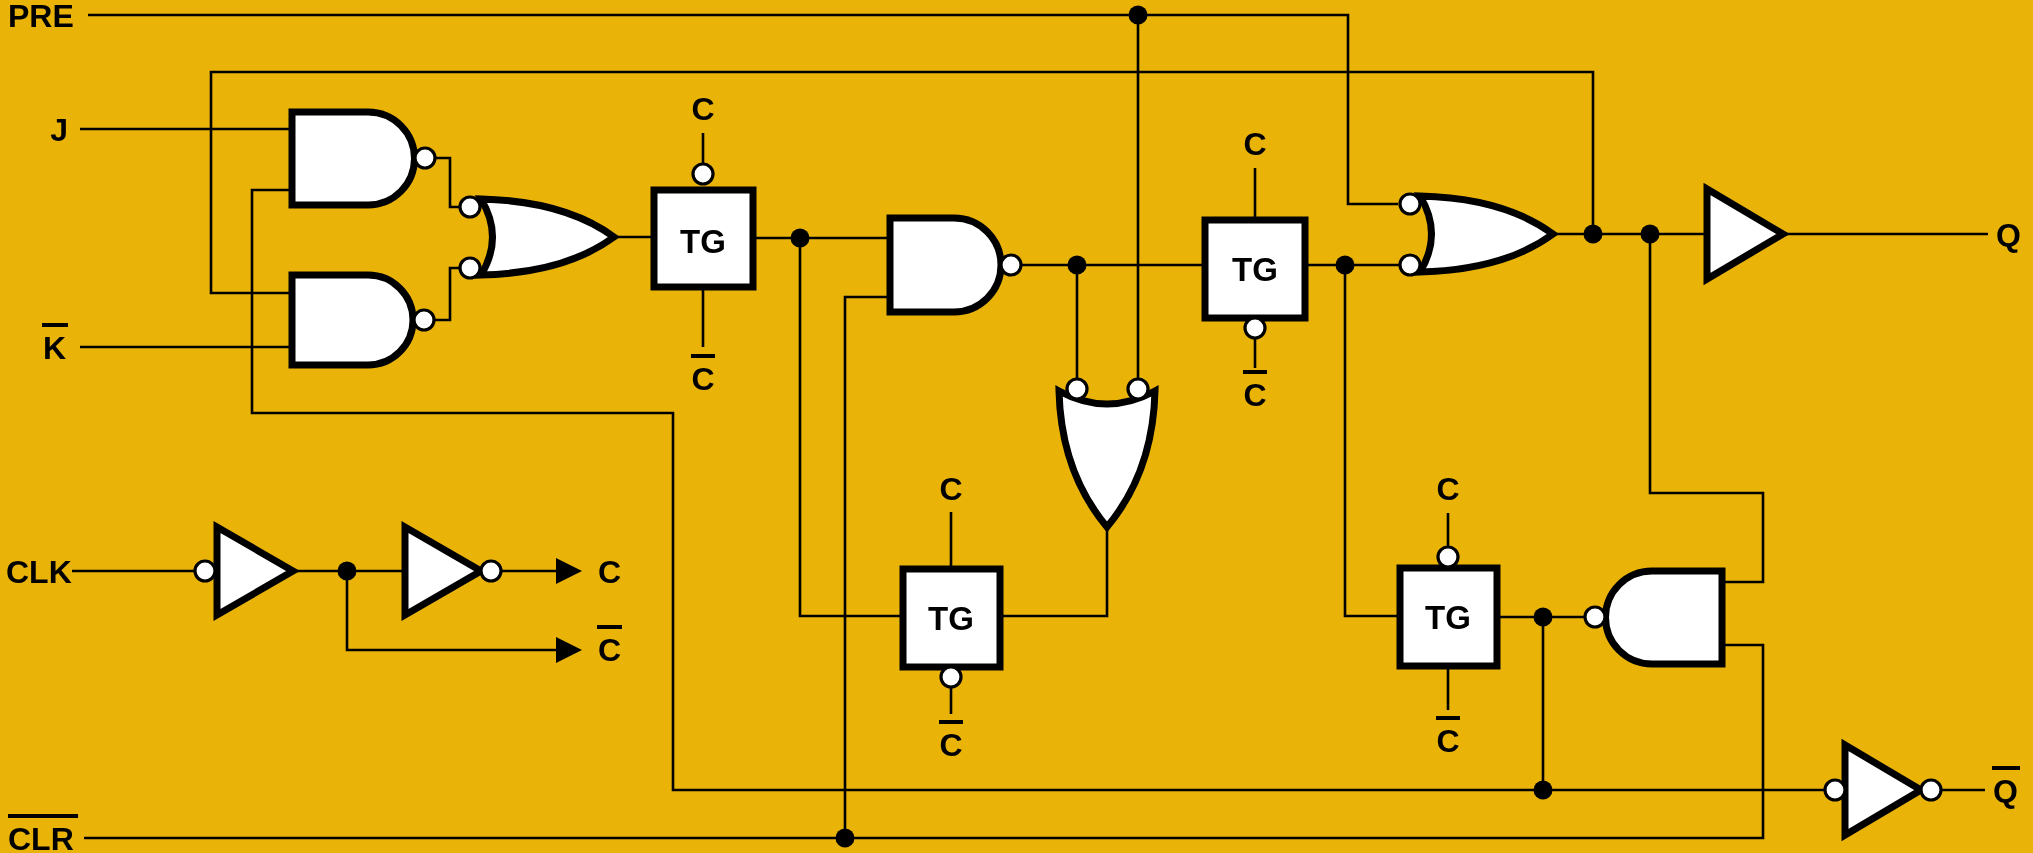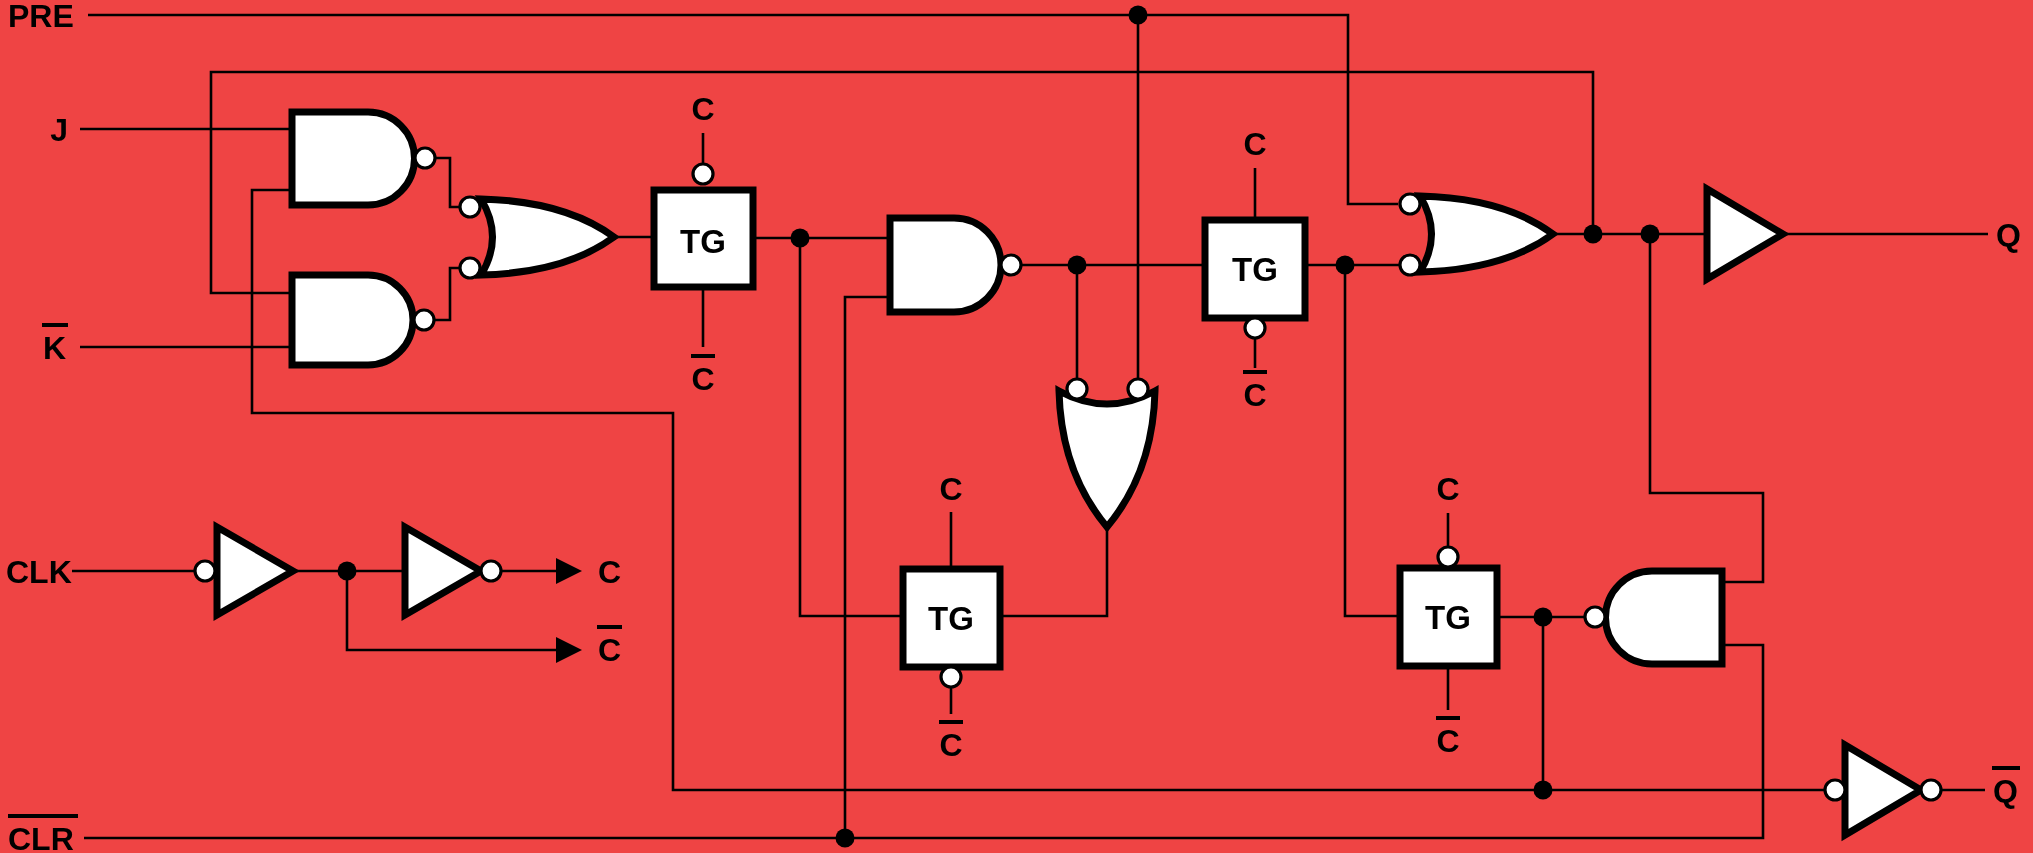--- a/index.html
+++ b/index.html
@@ -1,16 +1,16 @@
 <!DOCTYPE html>
 <html><head>
 <meta charset="utf-8">
 <style>
   html,body{margin:0;padding:0;background:#ffffff;}
-  .stage{position:relative;width:2033px;height:853px;background:#ef4444;overflow:hidden;
+  .stage{position:relative;width:2033px;height:853px;background:#eab308;overflow:hidden;
          font-family:"Liberation Sans", sans-serif;}
   svg{position:absolute;left:0;top:0;}
   .wire{fill:none;stroke:#000;stroke-width:2.6;}
   .gate{fill:#fff;stroke:#000;stroke-width:7;stroke-linejoin:miter;}
   .tgbox{fill:#fff;stroke:#000;stroke-width:7;}
   .bubble{fill:#fff;stroke:#000;stroke-width:3.2;}
   .dot{fill:#000;stroke:none;}
   .arrow{fill:#000;stroke:none;}
   .lbl{font-family:"Liberation Sans", sans-serif;font-weight:bold;font-size:32px;fill:#000;}
   .tglbl{font-family:"Liberation Sans", sans-serif;font-weight:bold;font-size:33px;fill:#000;}

